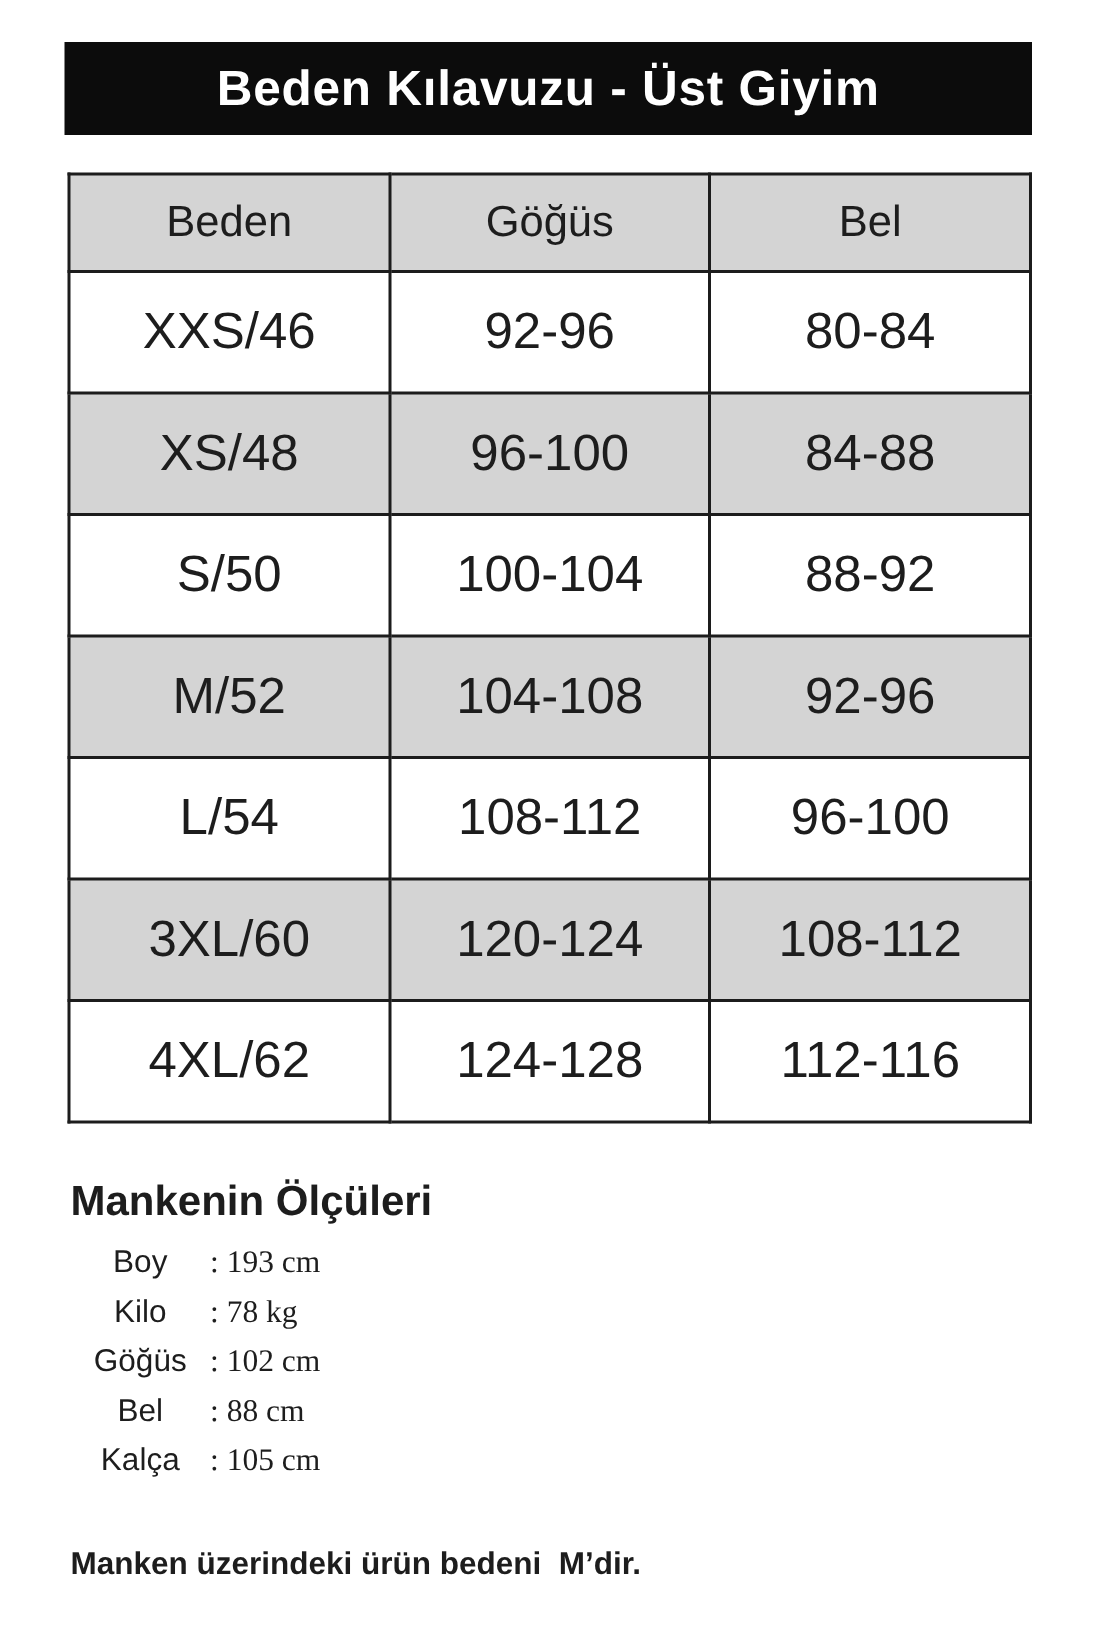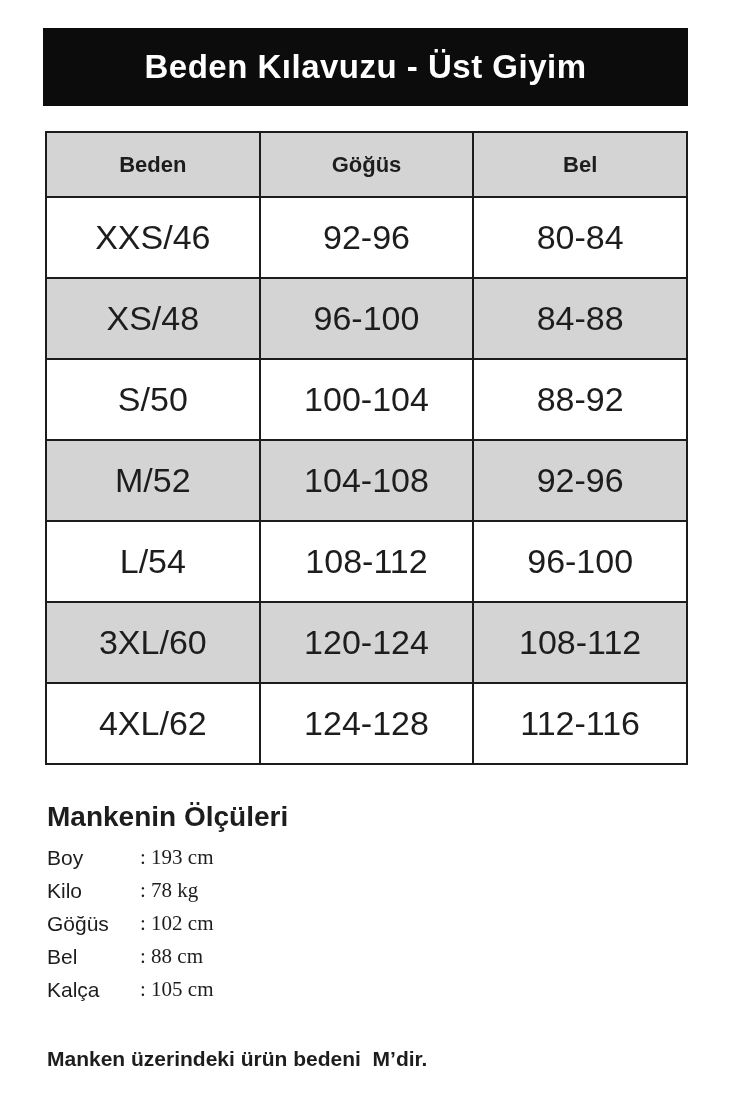--- a/index.html
+++ b/index.html
@@ -12,21 +12,21 @@
   *{box-sizing:border-box;margin:0;padding:0;}
   html,body{width:730px;background:#ffffff;}
   body{
     height:1096px;
     font-family:"Liberation Sans","DejaVu Sans",sans-serif;
     color:var(--text);
     overflow:hidden;
   }
   .title-bar{
     margin:28px 42px 0 43px;
-    height:78px;
+    height:62px;
     background:var(--header-bg);
     display:flex;
     align-items:center;
     justify-content:center;
   }
   .title-bar h1{
     color:var(--header-text);
     font-size:33px;
     font-weight:700;
     letter-spacing:.5px;
@@ -40,42 +40,43 @@
     border-collapse:collapse;
     table-layout:fixed;
   }
   th,td{
     border:2px solid var(--border);
     text-align:center;
     vertical-align:middle;
   }
   th{
     height:65px;
-    font-size:22px;
-    font-weight:700;
+    font-size:29px;
+    font-weight:400;
     background:var(--row-stripe);
   }
   td{
     height:81px;
     font-size:34px;
     font-weight:400;
   }
   tbody tr:nth-child(even){background:var(--row-stripe);}
   .model-info{
     margin:36px 42px 0 47px;
   }
   .model-info h2{
     font-size:28px;
     font-weight:700;
     margin-bottom:8px;
   }
   .measure-row{
     display:flex;
     font-size:21px;
     line-height:33px;
+    text-align:center;
   }
   .measure-label{
     width:93px;
     flex:0 0 93px;
   }
   .measure-value{
     white-space:pre-wrap;
     font-family:Liberation Serif, serif;
   }
   .note{

